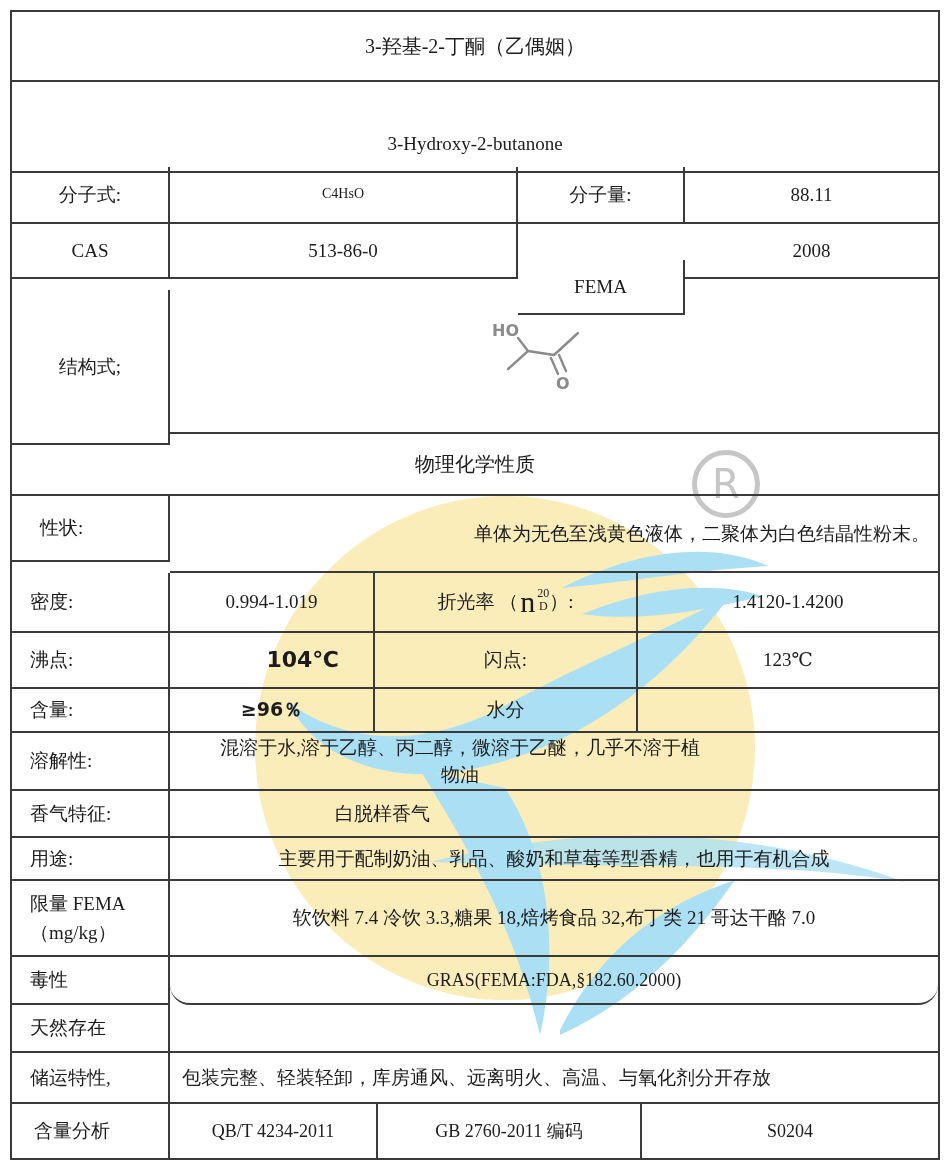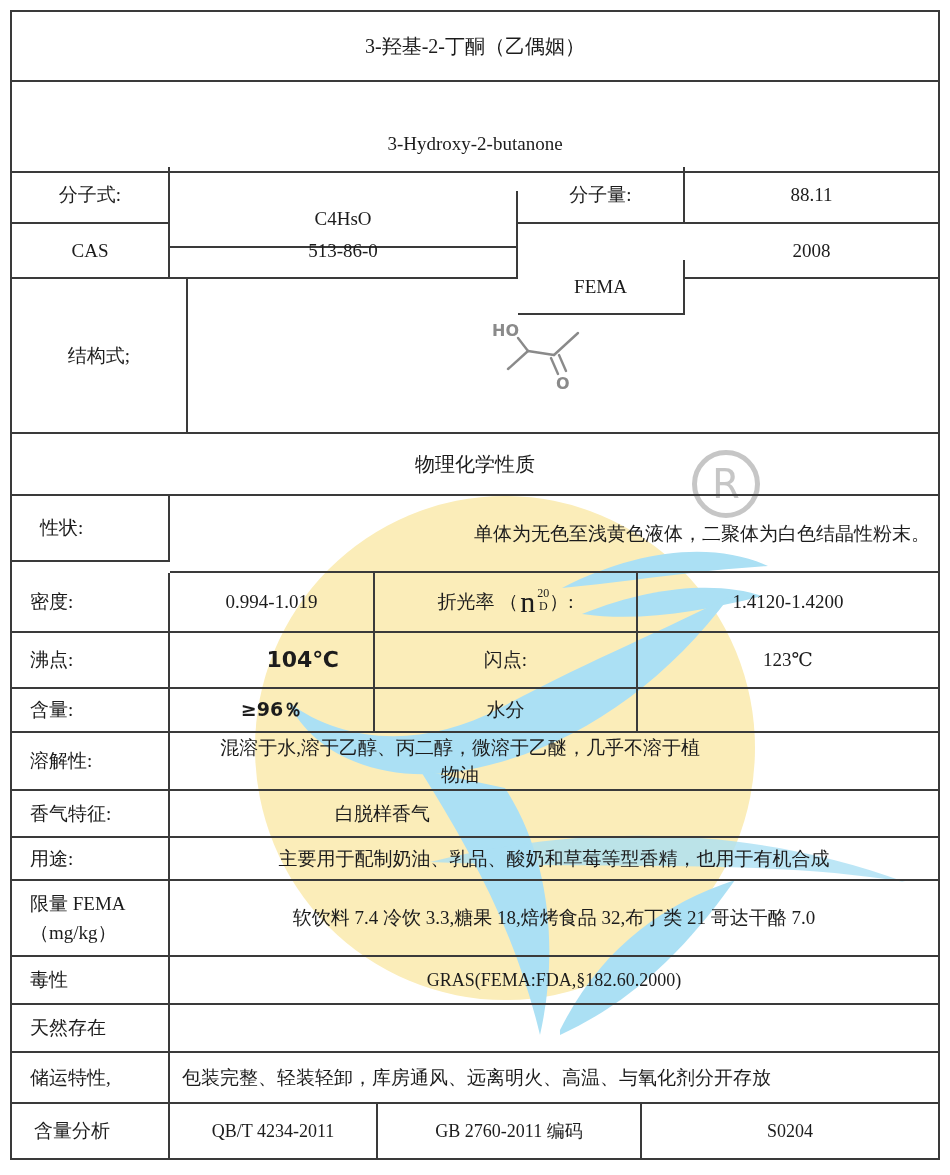--- a/index.html
+++ b/index.html
@@ -18,21 +18,21 @@
   .cell{position:absolute;box-sizing:border-box;border-right:2px solid var(--bc);border-bottom:2px solid var(--bc);
         display:flex;align-items:center;font-size:19px;line-height:1.35;}
   .last-col{border-right:none;}
   .last-row{border-bottom:none;}
   .center{justify-content:center;text-align:center;}
   .left{justify-content:flex-start;padding-left:18px;}
   .right{justify-content:flex-end;}
   .bsans{font-family:"DejaVu Sans","Liberation Sans",sans-serif;font-weight:bold;}
   .f18{font-size:18px;}
   .f20{font-size:20px;}
-  .f21{font-size:19px;margin-top:24px;}
+  .f21{font-size:14px;}
   .f22{font-size:22px;}
   .nbig{font-size:30px;line-height:30px;padding:0 2px;}
   .nstack{display:inline-flex;flex-direction:column;align-items:center;font-size:12px;line-height:13px;transform:translateY(-2px);}
   .two-line{display:block;}
   .struct-cell{position:relative;}
   #structure-svg{position:absolute;left:320px;top:32px;}
 </style>
 </head>
 <body>
 
@@ -80,21 +80,21 @@
     <div class="cell center" style="left:158px;top:212px;width:348px;height:55px;">
       <span>513-86-0</span>
     </div>
     <div class="cell center" style="left:506px;top:212px;width:167px;height:55px;margin-top:36px;">
       <span>FEMA</span>
     </div>
     <div class="cell center last-col" style="left:673px;top:212px;width:253px;height:55px;">
       <span>2008</span>
     </div>
 
-    <div class="cell center" style="left:0;top:267px;width:176px;height:155px;">
+    <div class="cell center" style="left:0;top:278px;width:158px;height:155px;">
       <span>结构式;</span>
     </div>
     <div class="cell last-col struct-cell" style="left:158px;top:267px;width:768px;height:155px;">
       <svg id="structure-svg" width="120" height="80" viewBox="0 0 120 80">
         <g stroke="#8a8a8a" stroke-width="2.4" stroke-linecap="round" fill="none">
           <line x1="28" y1="27" x2="38" y2="40"></line>
           <line x1="38" y1="40" x2="18" y2="58"></line>
           <line x1="38" y1="40" x2="64" y2="44"></line>
           <line x1="61" y1="47" x2="68" y2="63"></line>
           <line x1="69" y1="44" x2="76" y2="60"></line>
@@ -191,21 +191,21 @@
         <span class="two-line">（mg/kg）</span>
       </div>
     </div>
     <div class="cell center last-col" style="left:158px;top:869px;width:768px;height:76px;">
       <span>软饮料 7.4 冷饮 3.3,糖果 18,焙烤食品 32,布丁类 21 哥达干酪 7.0</span>
     </div>
 
     <div class="cell left" style="left:0;top:945px;width:158px;height:48px;">
       <span>毒性</span>
     </div>
-    <div class="cell center last-col f18" style="left:158px;top:945px;width:768px;height:48px;">
+    <div class="cell center last-col f18" style="left:158px;top:945px;width:768px;height:48px;border-radius:20px;">
       <span>GRAS(FEMA:FDA,§182.60.2000)</span>
     </div>
 
     <div class="cell left" style="left:0;top:993px;width:158px;height:48px;">
       <span>天然存在</span>
     </div>
     <div class="cell last-col" style="left:158px;top:993px;width:768px;height:48px;">
       <span></span>
     </div>
 

